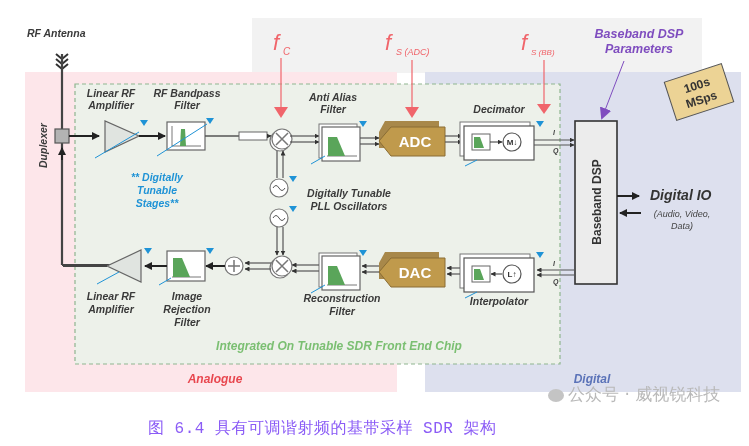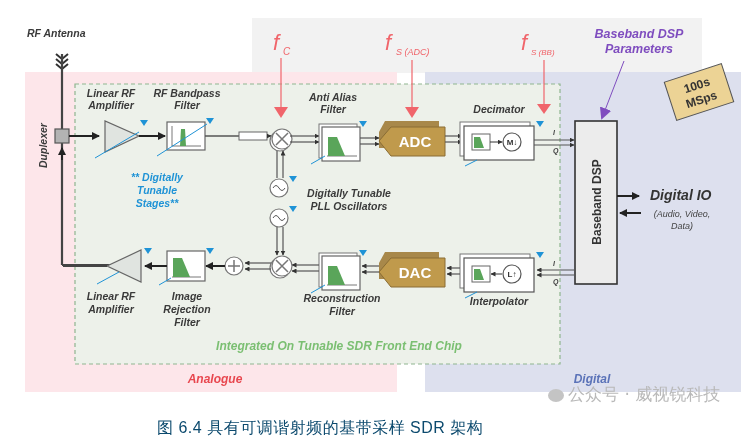--- a/index.html
+++ b/index.html
@@ -1,20 +1,20 @@
 <!DOCTYPE html>
 <html><head>
 <meta charset="utf-8">
 <style>
   html, body { margin: 0; padding: 0; background: #ffffff; }
   body { width: 749px; height: 446px; position: relative; overflow: hidden; font-family: "Liberation Sans", sans-serif; }
   #stage { position: absolute; left: 7px; top: 0; width: 749px; height: 330px; text-align: right; }
   svg text { font-family: "Liberation Sans", sans-serif; }
   .lbl { font-weight: bold; font-style: italic; fill: #3a3a3a; font-size: 10.5px; }
-  .caption { position: absolute; left: 157px; top: 418px; font-family: Liberation Sans, sans-serif; font-size: 16px; color: #0c4a6e; letter-spacing: 0.5px; }
+  .caption { position: absolute; left: 148px; top: 418px; font-family: Liberation Mono, monospace; font-size: 16px; color: #8b5cf6; letter-spacing: 0.5px; }
   .watermark { position: absolute; left: 548px; top: 383px; font-family: "DejaVu Sans", sans-serif; font-size: 17px; color: #b9b9b9; }
   .wm-icon { display: inline-block; width: 16px; height: 13px; background: #c4c4c4; border-radius: 50%; margin-right: 4px; vertical-align: middle; }
 </style>
 </head>
 <body>
 
 <div id="stage">
 <svg width="749" height="446" viewBox="0 0 749 446" xmlns="http://www.w3.org/2000/svg">
   <defs>
     <marker id="arrBlk" markerWidth="8" markerHeight="8" refX="7" refY="4" orient="auto" markerUnits="userSpaceOnUse">

